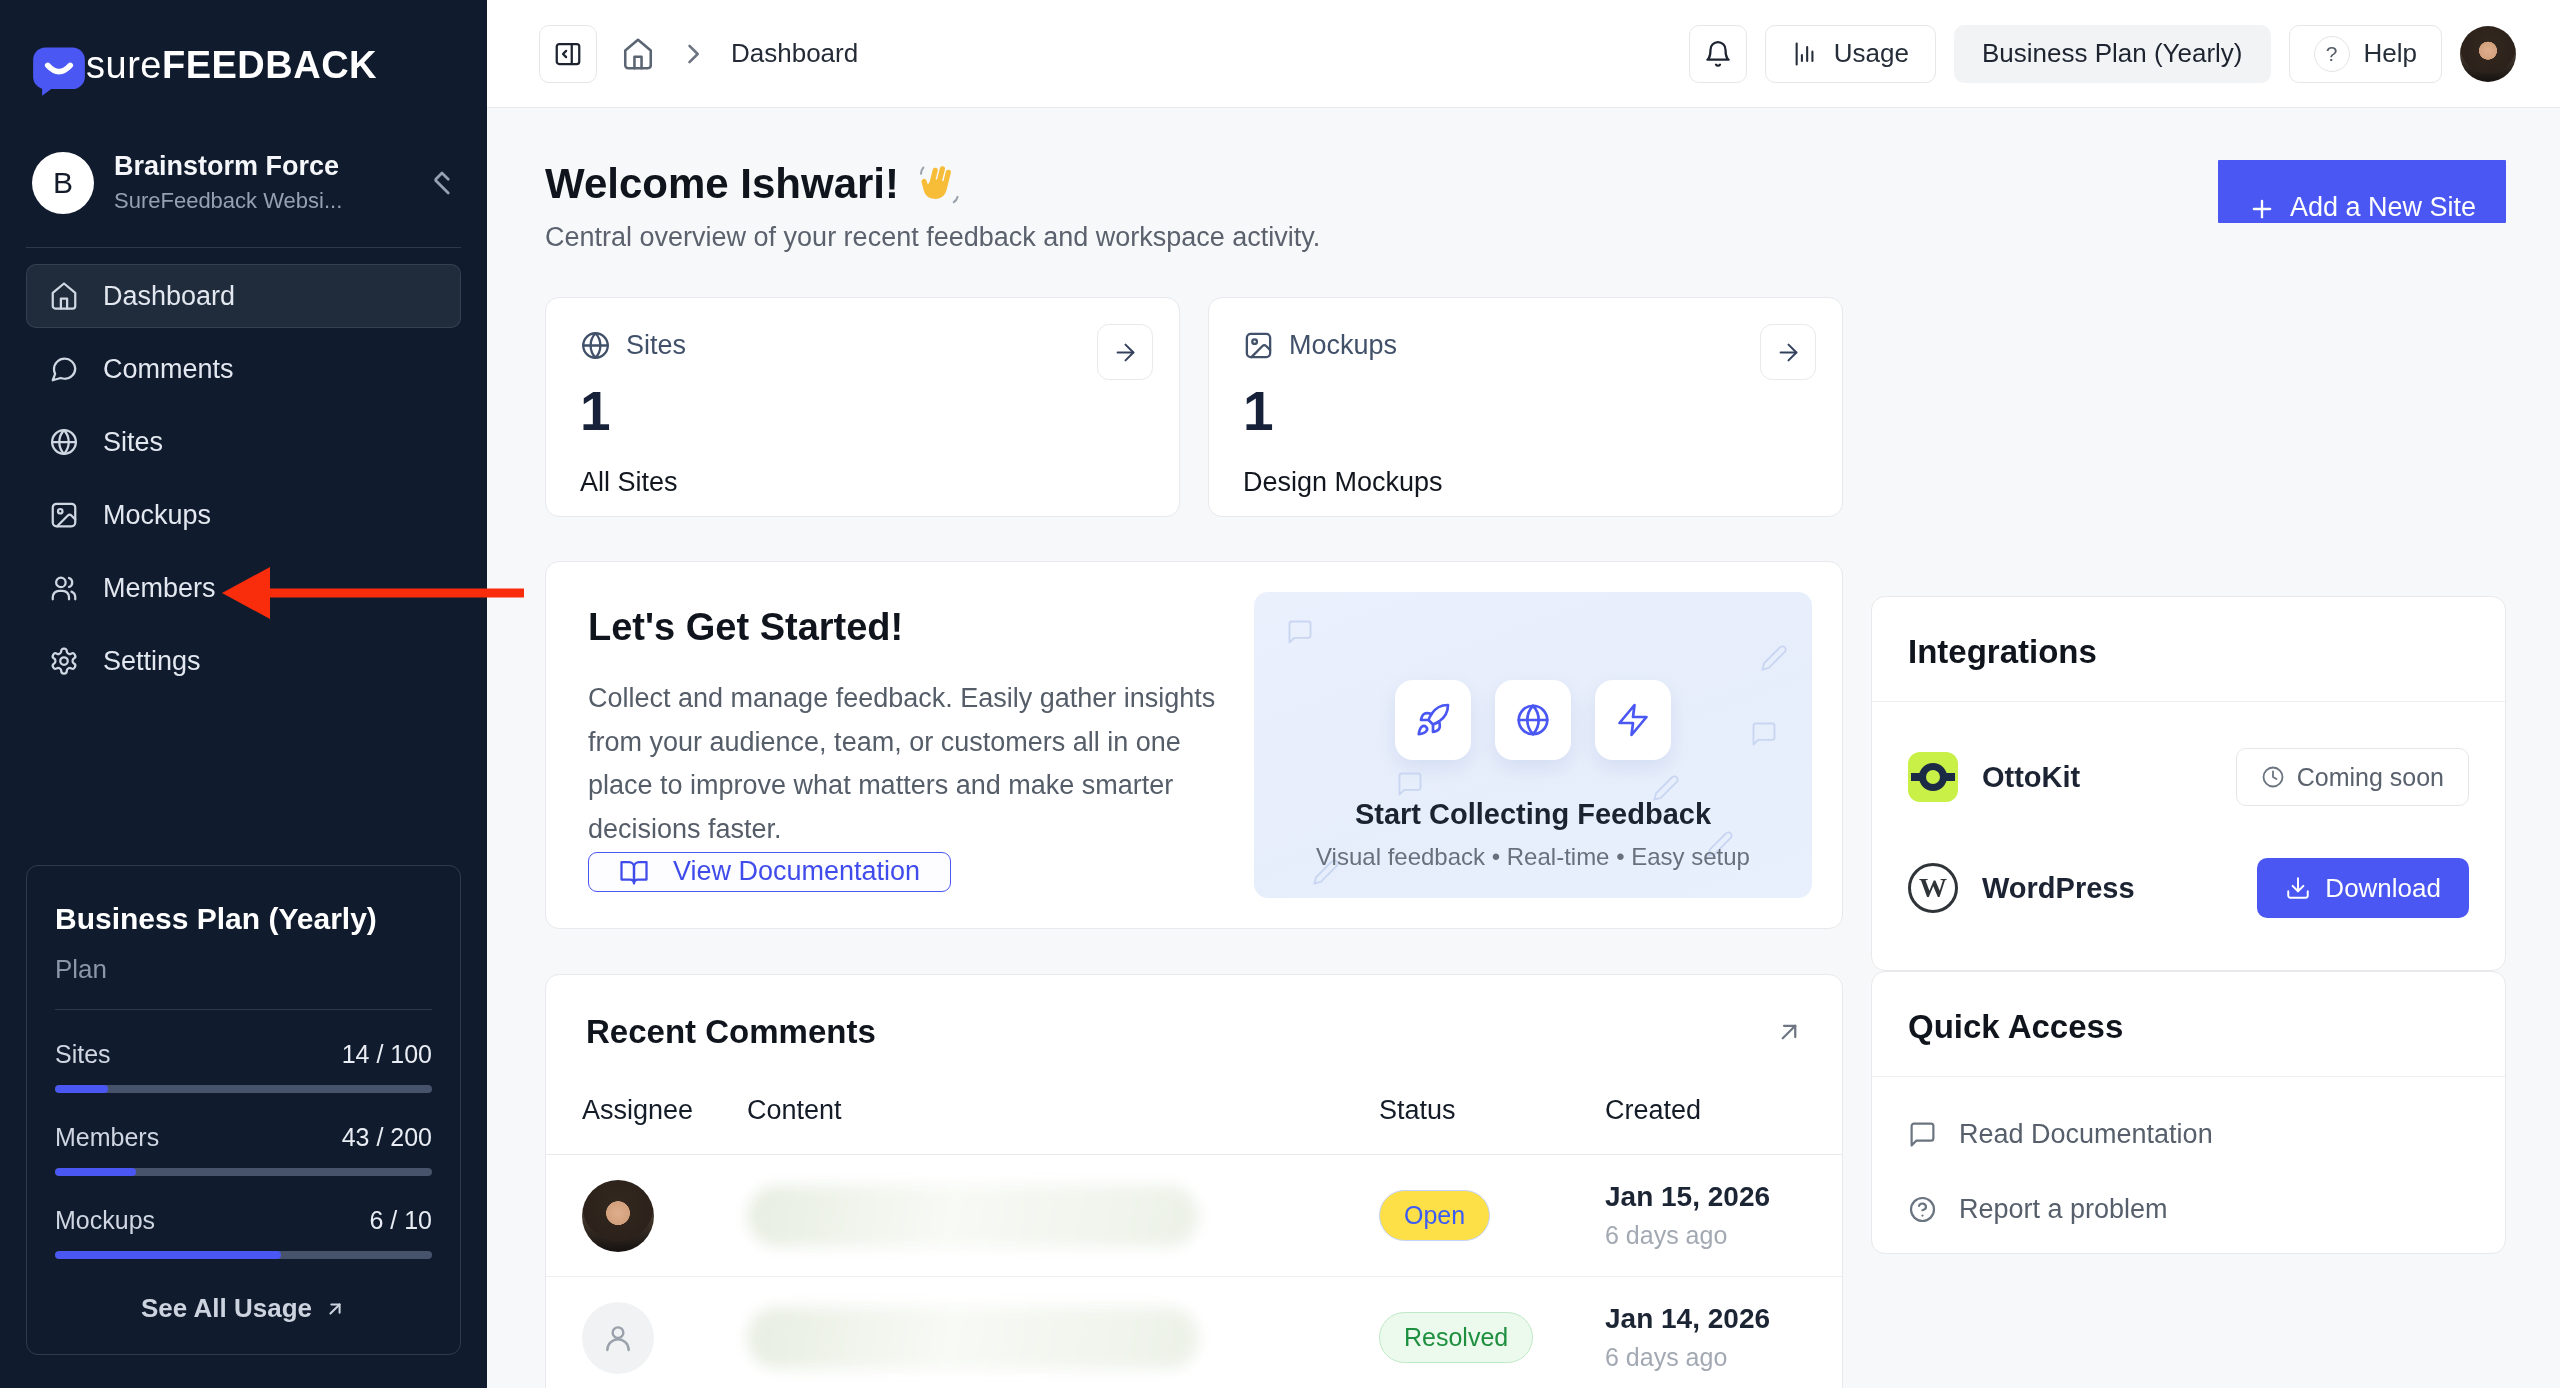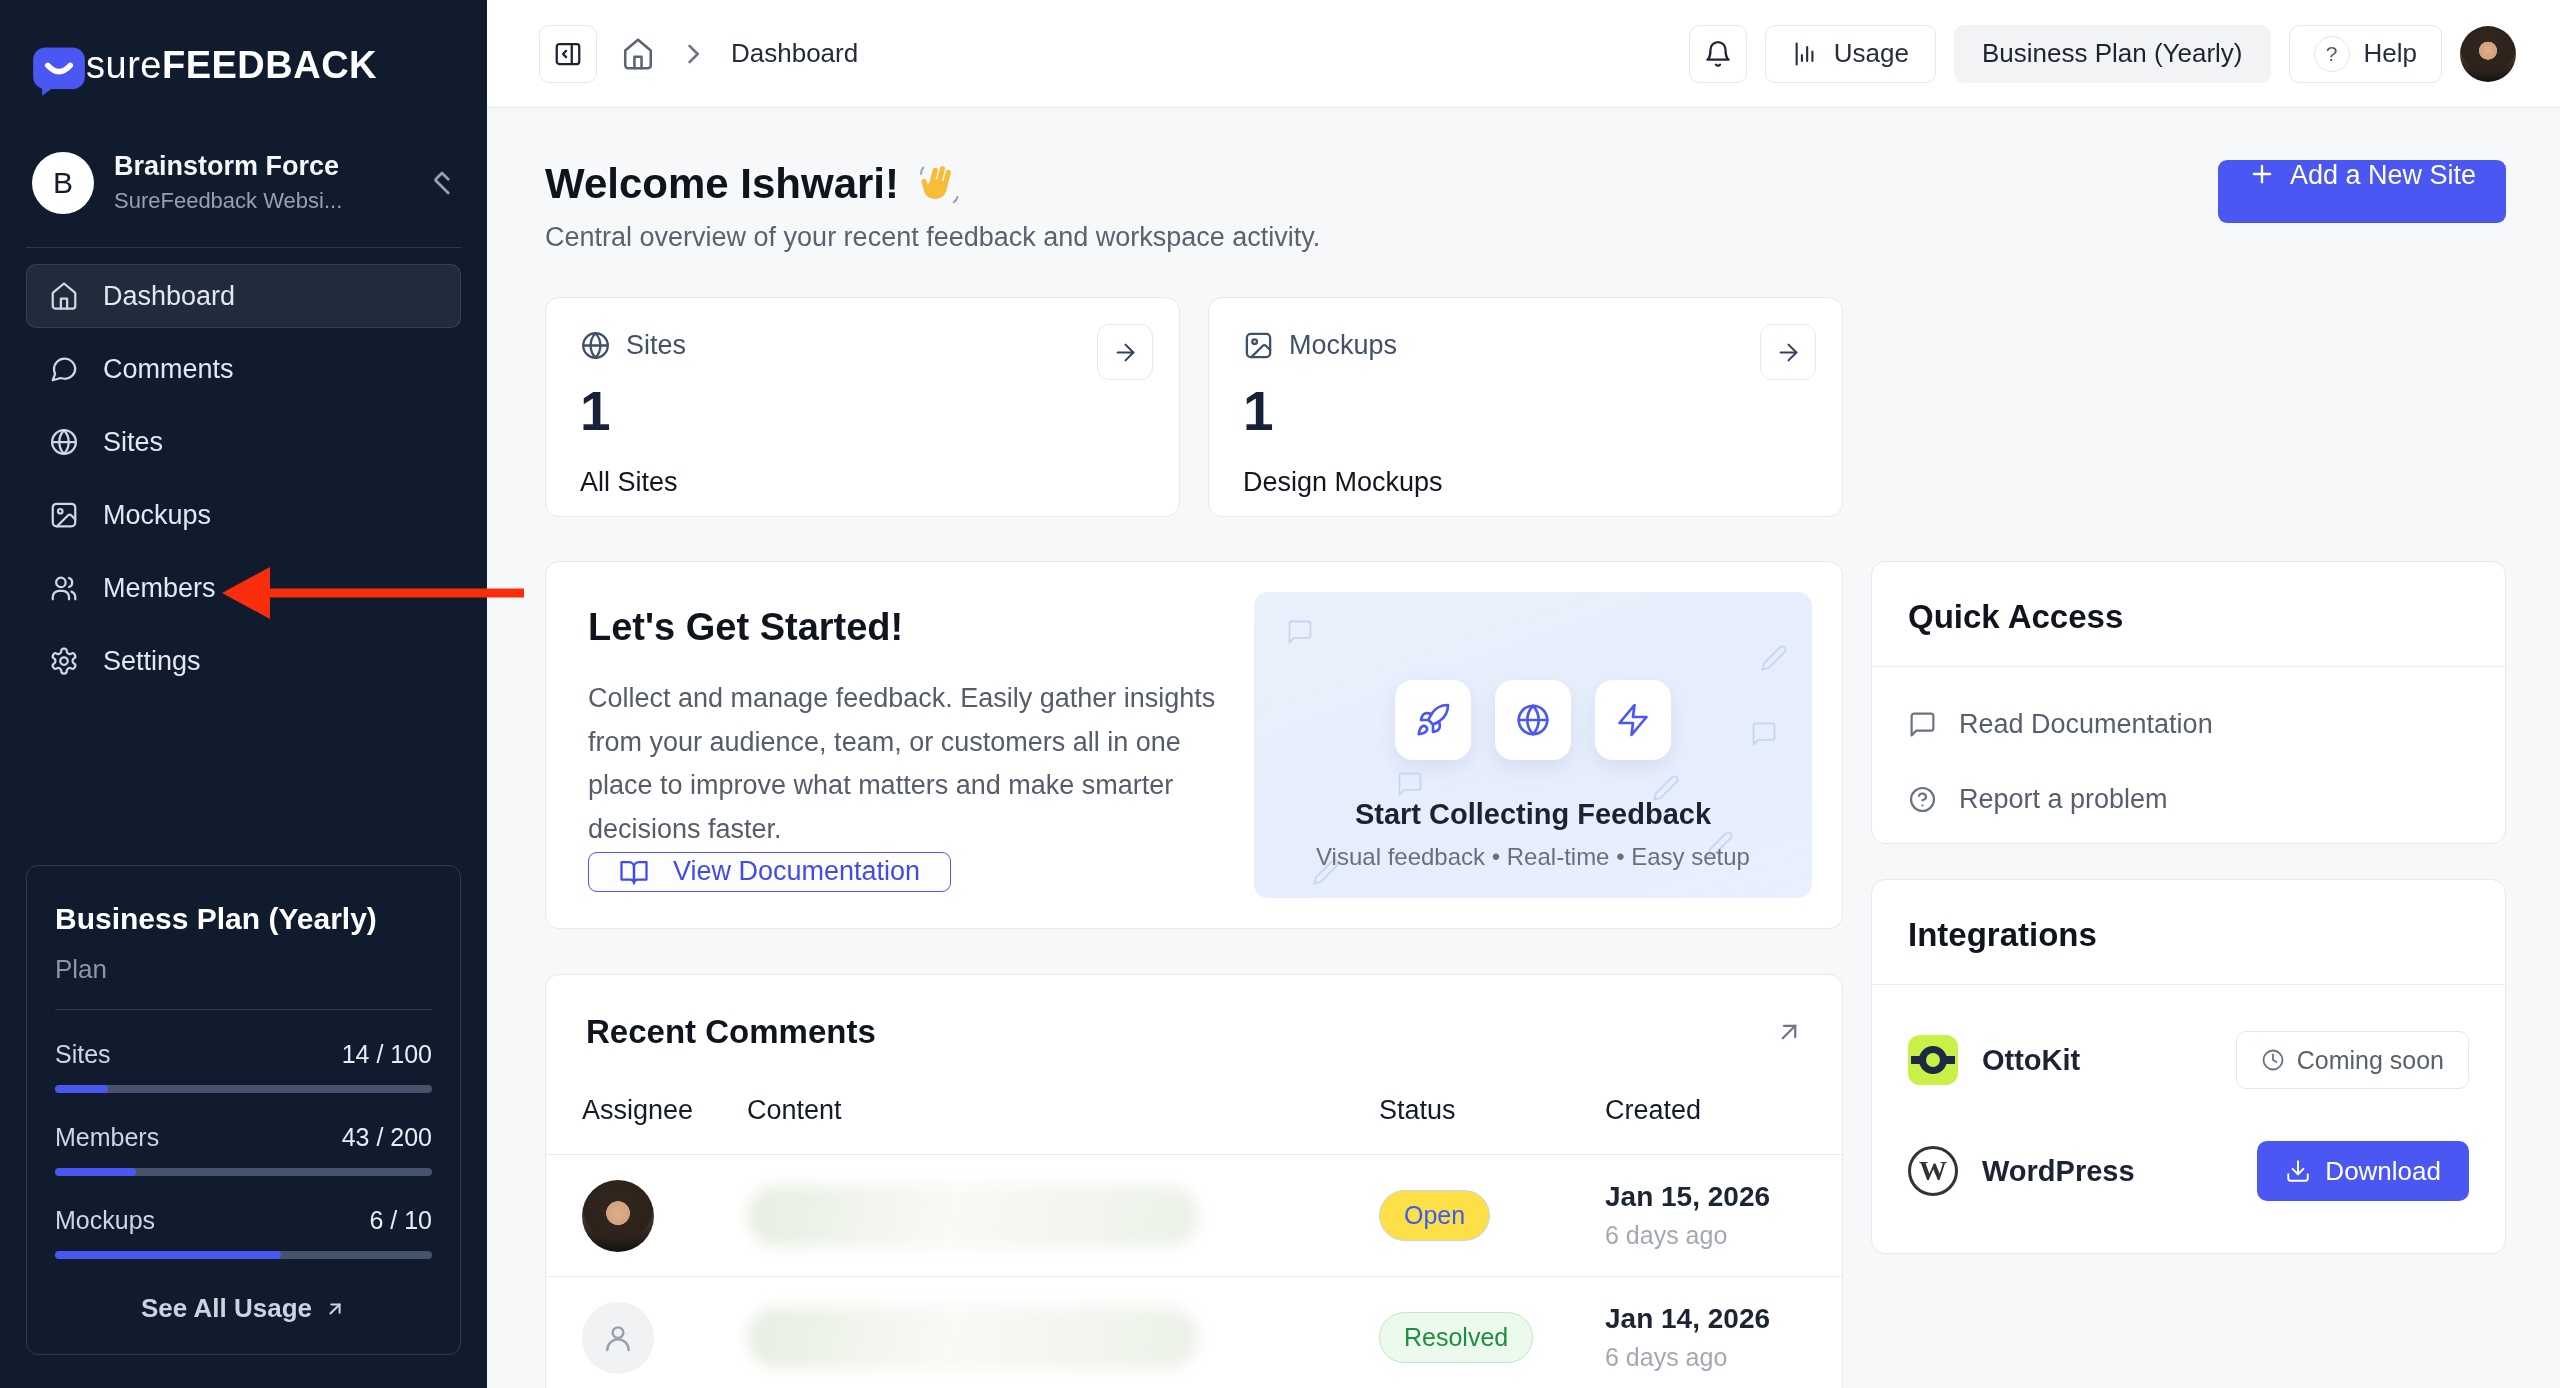--- a/index.html
+++ b/index.html
@@ -85,22 +85,22 @@
       radial-gradient(circle at 50% 34%, #33281f 0%, #2c221b 60%, rgba(0,0,0,0) 61%),
       linear-gradient(180deg, #8d7a64 0%, #4a3c30 45%, #161210 100%);
   }
 
   .content { flex:1; padding:0 54px 0 58px; min-width:0; }
   .welcome-row { margin-top:52px; display:flex; align-items:flex-start; }
   .welcome-title { display:flex; align-items:center; gap:16px; font-size:42px; font-weight:800; color:#10151d; }
   .wave { width:46px; height:46px; }
   .welcome-sub { margin-top:14px; font-size:27px; color:#5b626e; }
   .add-site-btn {
-    margin-left:auto; display:flex; align-items:flex-start; gap:14px; height:63px; padding:0 30px;
-    background:#4a57f2; color:#fff; border-radius:9px; font-size:27px; cursor:pointer; flex-shrink:0;
+    margin-left:auto; display:flex; align-items:flex-end; gap:14px; height:63px; padding:0 30px;
+    background:#4a57f2; color:#fff; border-radius:1px; font-size:27px; cursor:pointer; flex-shrink:0;
   }
   .add-site-btn .ic { width:28px; height:28px; stroke-width:2; }
 
   .stat-grid { margin-top:44px; display:grid; grid-template-columns:repeat(3, 1fr); gap:28px; }
   .stat-card { position:relative; background:#fff; border:1px solid #e8e9ec; border-radius:14px; height:220px; padding:32px 34px; }
   .stat-head { display:flex; align-items:center; gap:15px; font-size:27px; font-weight:500; color:#42516a; }
   .stat-head .ic { width:31px; height:31px; color:#42516a; }
   .stat-arrow {
     position:absolute; top:26px; right:26px; width:56px; height:56px;
     border:1px solid #e8e9ec; border-radius:12px; background:#fff;
@@ -540,40 +540,20 @@
               <span><span class="badge badge-resolved">Resolved</span></span>
               <span>
                 <div class="cell-date">Jan 14, 2026</div>
                 <div class="cell-ago">6 days ago</div>
               </span>
             </div>
           </div>
         </div>
 
         <div class="col-right">
-          <div class="card qa-card">
-            <div class="panel-head">Quick Access</div>
-            <div class="panel-body">
-              <div class="qa-item">
-                <svg class="ic" viewBox="0 0 24 24">
-                    <path d="M21 15a2 2 0 0 1-2 2H7l-4 4V5a2 2 0 0 1 2-2h14a2 2 0 0 1 2 2z"></path>
-                  </svg>
-                <span>Read Documentation</span>
-              </div>
-              <div class="qa-item">
-                <svg class="ic" viewBox="0 0 24 24">
-                    <circle cx="12" cy="12" r="9.5"></circle>
-                    <path d="M9.1 9a3 3 0 0 1 5.8 1c0 2-3 2.6-3 2.6"></path>
-                    <path d="M12 17h.01"></path>
-                  </svg>
-                <span>Report a problem</span>
-              </div>
-            </div>
-          </div>
-
           <div class="card int-card">
             <div class="panel-head">Integrations</div>
             <div class="panel-body">
               <div class="int-row">
                 <span class="ottokit-logo"></span>
                 <span class="int-name">OttoKit</span>
                 <div class="soon-pill">
                   <svg class="ic" viewBox="0 0 24 24">
                       <circle cx="12" cy="12" r="9.5"></circle>
                       <path d="M12 6.5V12l3.5 2"></path>
@@ -588,20 +568,40 @@
                   <svg class="ic" viewBox="0 0 24 24">
                       <path d="M21 15v4a2 2 0 0 1-2 2H5a2 2 0 0 1-2-2v-4"></path>
                       <path d="m7 10 5 5 5-5"></path>
                       <path d="M12 15V3"></path>
                     </svg>
                   <span>Download</span>
                 </div>
               </div>
             </div>
           </div>
+
+          <div class="card qa-card">
+            <div class="panel-head">Quick Access</div>
+            <div class="panel-body">
+              <div class="qa-item">
+                <svg class="ic" viewBox="0 0 24 24">
+                    <path d="M21 15a2 2 0 0 1-2 2H7l-4 4V5a2 2 0 0 1 2-2h14a2 2 0 0 1 2 2z"></path>
+                  </svg>
+                <span>Read Documentation</span>
+              </div>
+              <div class="qa-item">
+                <svg class="ic" viewBox="0 0 24 24">
+                    <circle cx="12" cy="12" r="9.5"></circle>
+                    <path d="M9.1 9a3 3 0 0 1 5.8 1c0 2-3 2.6-3 2.6"></path>
+                    <path d="M12 17h.01"></path>
+                  </svg>
+                <span>Report a problem</span>
+              </div>
+            </div>
+          </div>
         </div>
       </div>
 
     </div>
   </div>
 
   <svg class="pointer-arrow" width="320" height="74" viewBox="0 0 320 74">
     <path d="M60 32.5 H314 v9 H60z" fill="#f92d0c"></path>
     <path d="M12 37 60 11 60 63z" fill="#f92d0c"></path>
   </svg>

